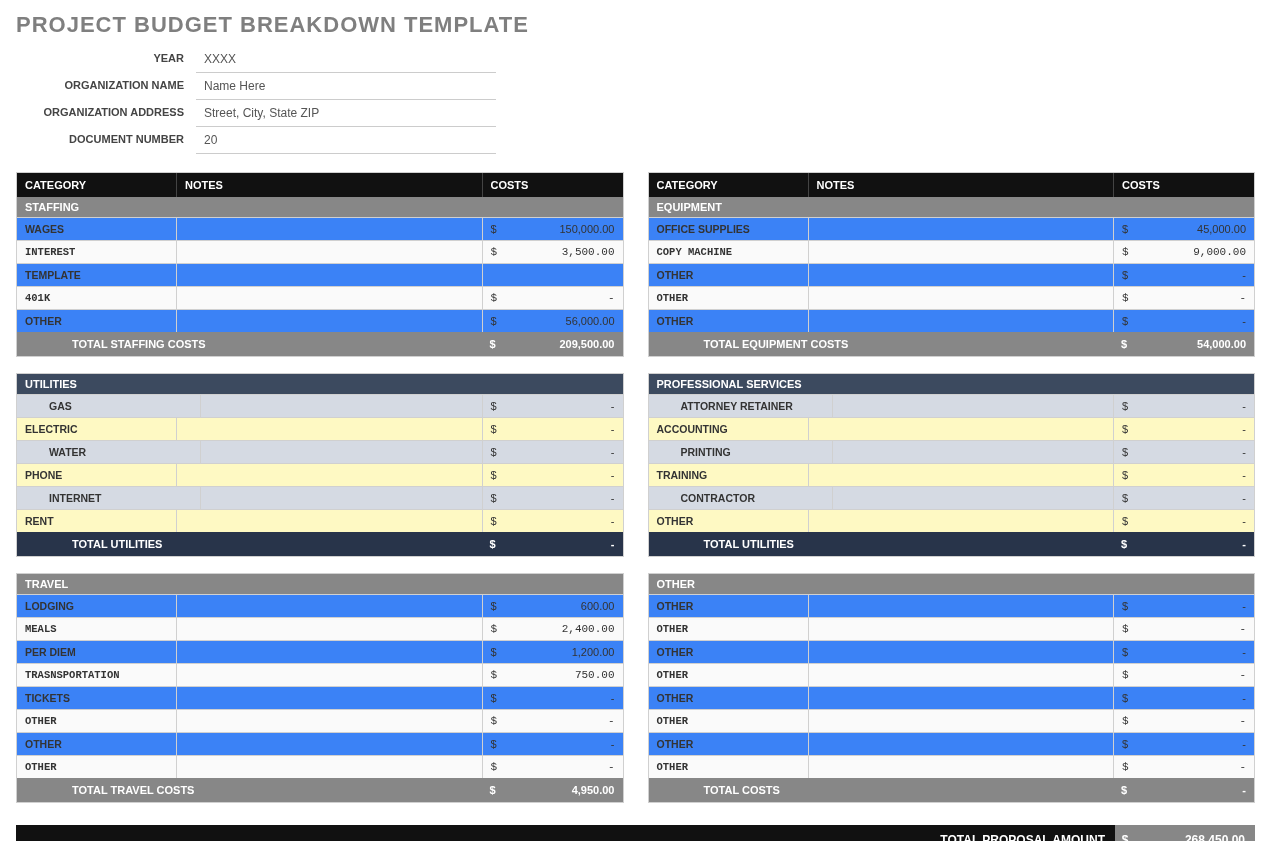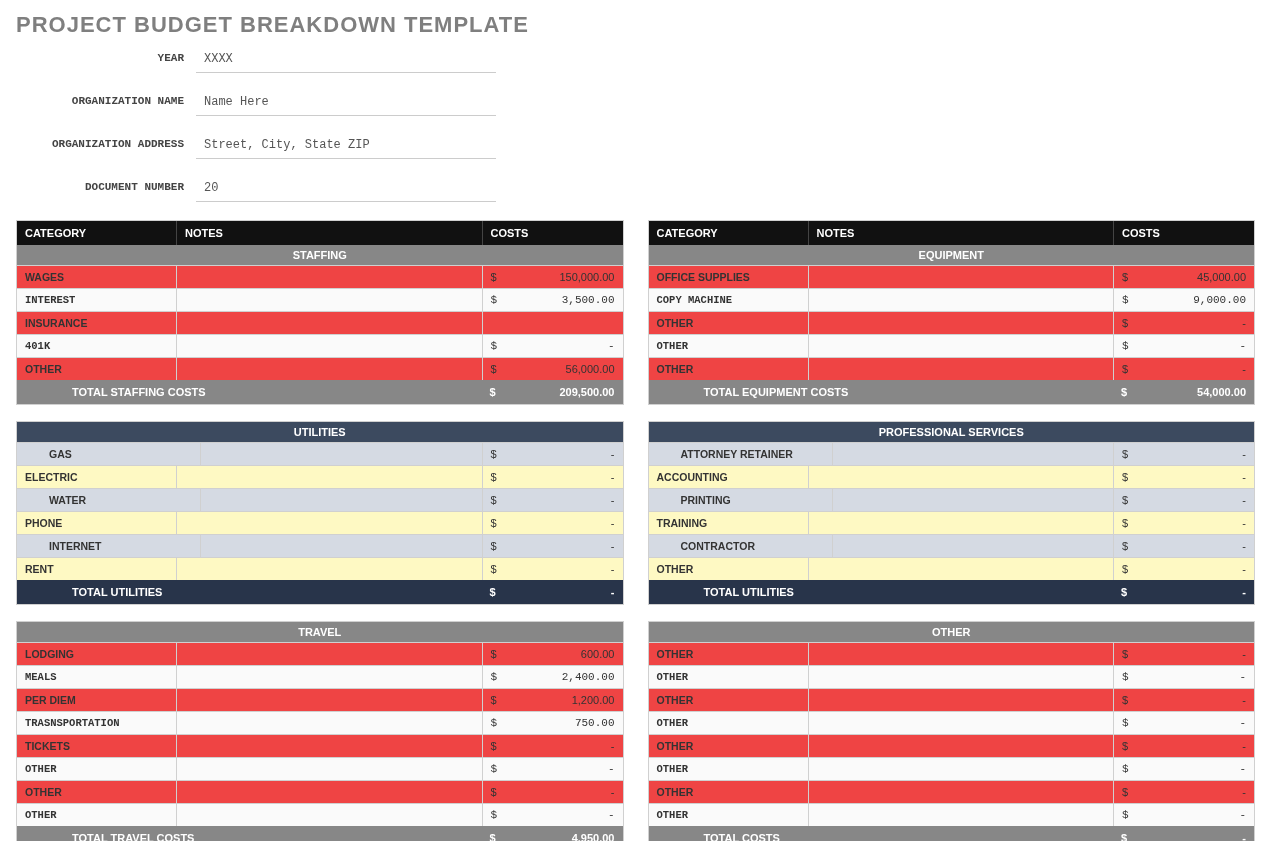--- a/index.html
+++ b/index.html
@@ -14,23 +14,22 @@
   h1 {
     font-size: 22px;
     font-weight: bold;
     letter-spacing: 1px;
     color: #7f7f7f;
     margin-bottom: 8px;
   }
   .info-block {
     display: grid;
     grid-template-columns: 180px 300px;
-    row-gap: 16px;
+    row-gap: 0;
     margin-bottom: 18px;
-    font-family: Liberation Mono, monospace;
   }
   .info-label {
     text-align: right;
     padding: 6px 12px 6px 0;
     font-size: 11px;
     font-weight: bold;
     color: #444;
   }
   .info-value {
     padding: 6px 8px;
@@ -52,33 +51,32 @@
     font-size: 11px;
     font-weight: bold;
   }
   .header-row > div { padding: 6px 8px; border-right: 1px solid #444; }
   .header-row > div:last-child { border-right: none; }
   .subheader {
     background: #878787;
     color: #fff;
     font-weight: bold;
     font-size: 11px;
-    padding: 4px 16px;
-    text-align: center;
+    padding: 4px 8px;
   }
   .subheader.alt { background: #3c4a5f; }
   .row {
     display: grid;
     grid-template-columns: 160px 1fr 20px 120px;
     font-size: 11px;
     border-top: 1px solid #d0d0d0;
   }
   .row > div { padding: 4px 8px; border-right: 1px solid #d0d0d0; min-height: 22px; display:flex; align-items:center;}
   .row > div:last-child { border-right: none; justify-content: flex-end; }
-  .row.alt0 { background: #ef4444; }
+  .row.alt0 { background: #3b82f6; }
   .row.alt1 { background: #fafafa; font-family: Liberation Mono, monospace; }
   .row.blue0 { background: #d5dae3; padding-left: 24px; }
   .row.blue1 { background: #fef9c3; }
   .row .label { font-weight: bold; color: #333; font-size: 10.5px;}
   .row .sym { border-right: none; justify-content:flex-start; }
   .row .amt { text-align: right; }
   .total-row {
     display: grid;
     grid-template-columns: 1fr 20px 120px;
     color: #fff;
@@ -140,21 +138,21 @@
           <div class="sym">$</div>
           <div class="amt">150,000.00</div>
         </div>
         <div class="row alt1">
           <div class="label">INTEREST</div>
           <div></div>
           <div class="sym">$</div>
           <div class="amt">3,500.00</div>
         </div>
         <div class="row alt0">
-          <div class="label">INSURANCE</div>
+          <div class="label">TEMPLATE</div>
           <div></div>
           <div class="sym"></div>
           <div class="amt"></div>
         </div>
         <div class="row alt1">
           <div class="label">401K</div>
           <div></div>
           <div class="sym">$</div>
           <div class="amt">-</div>
         </div>

